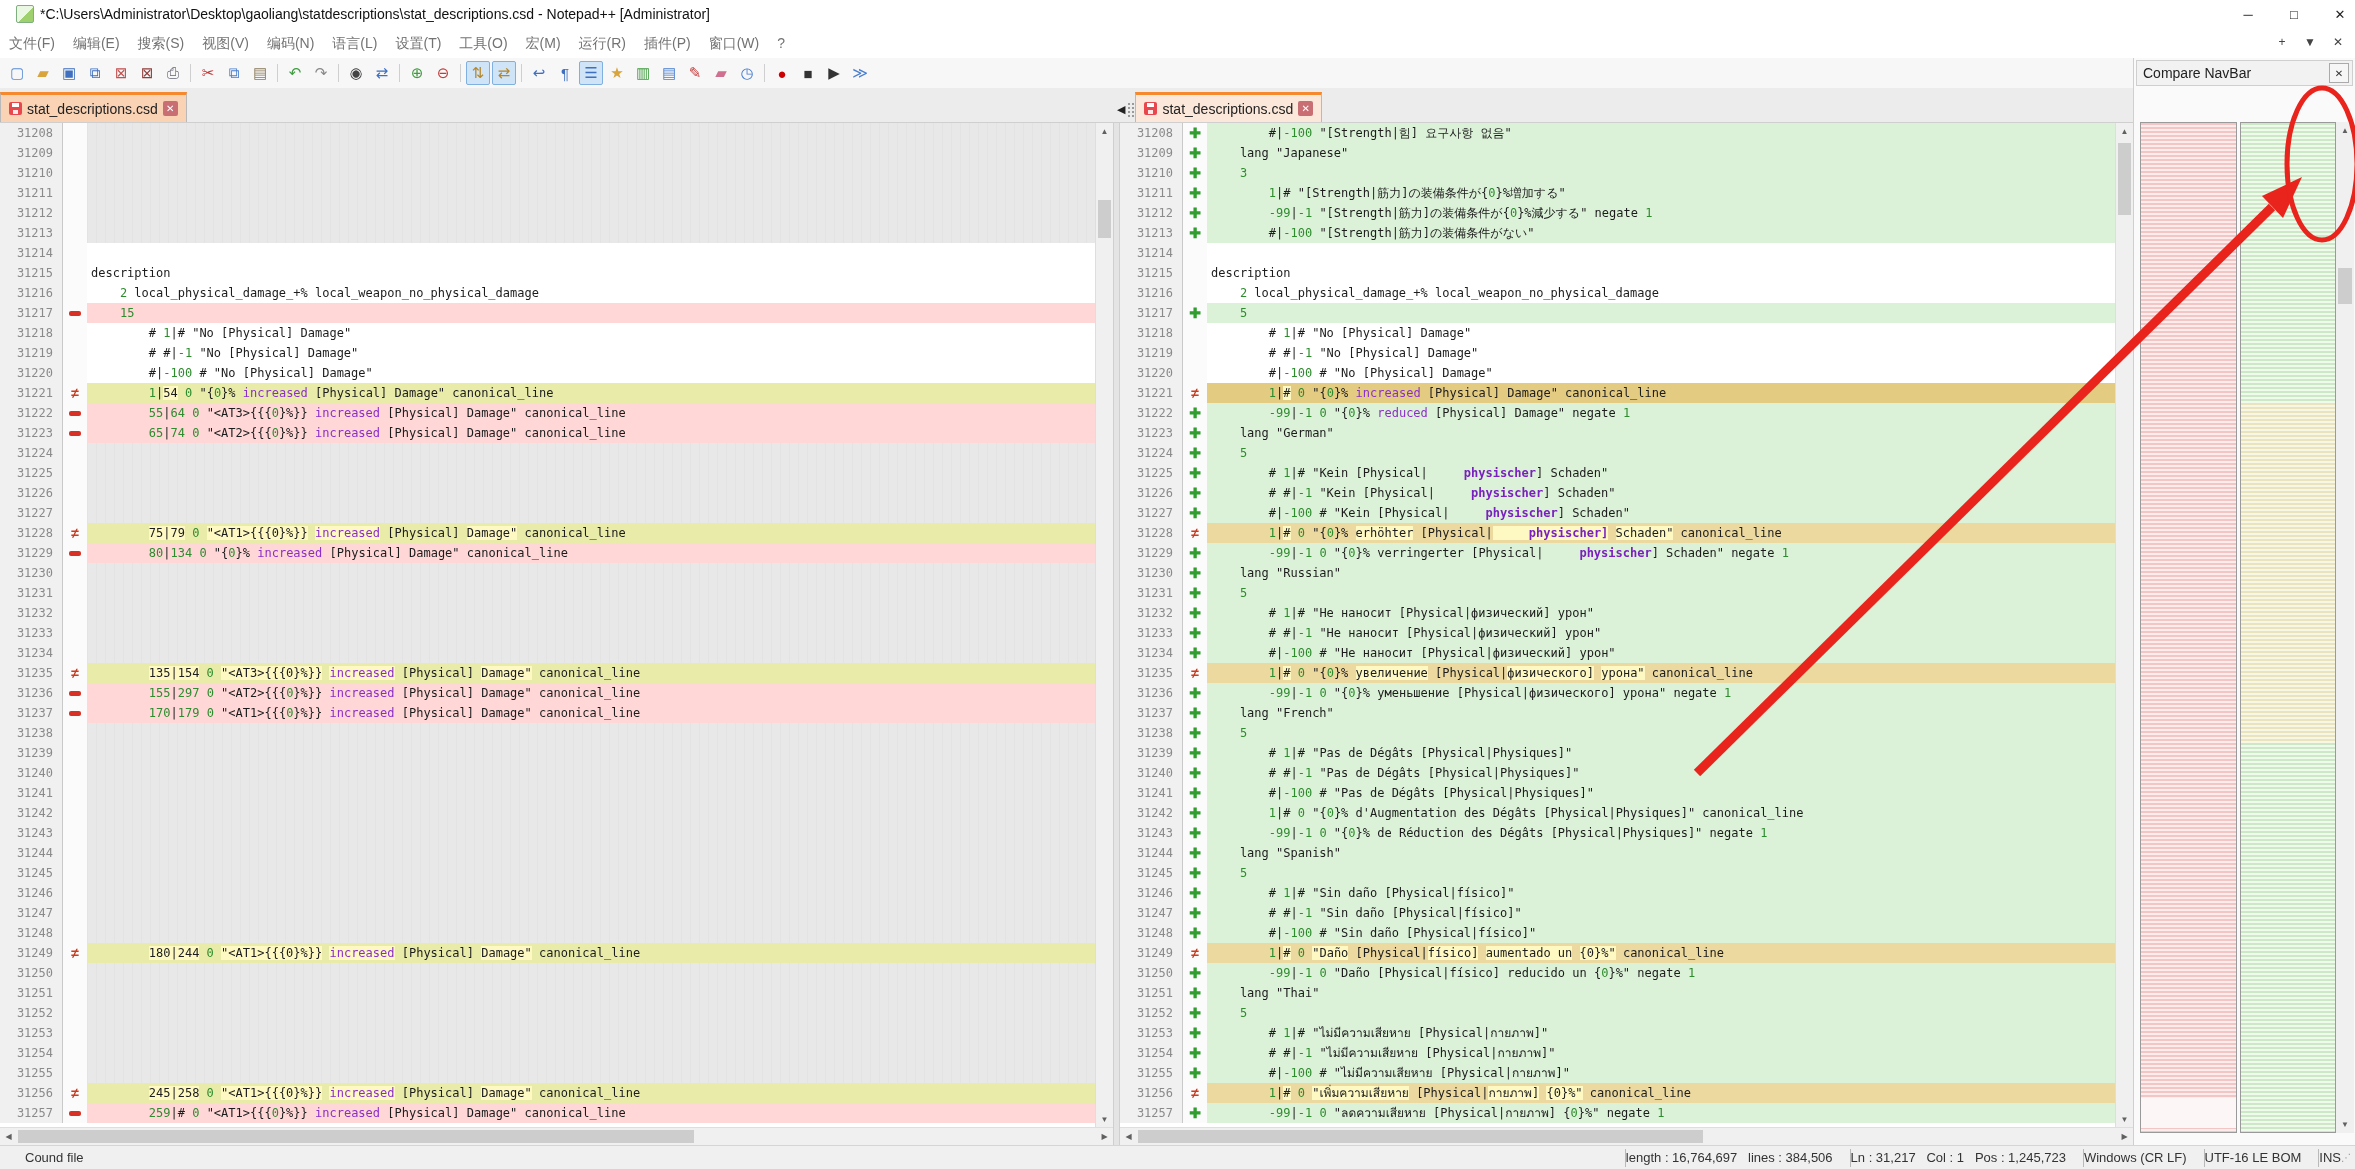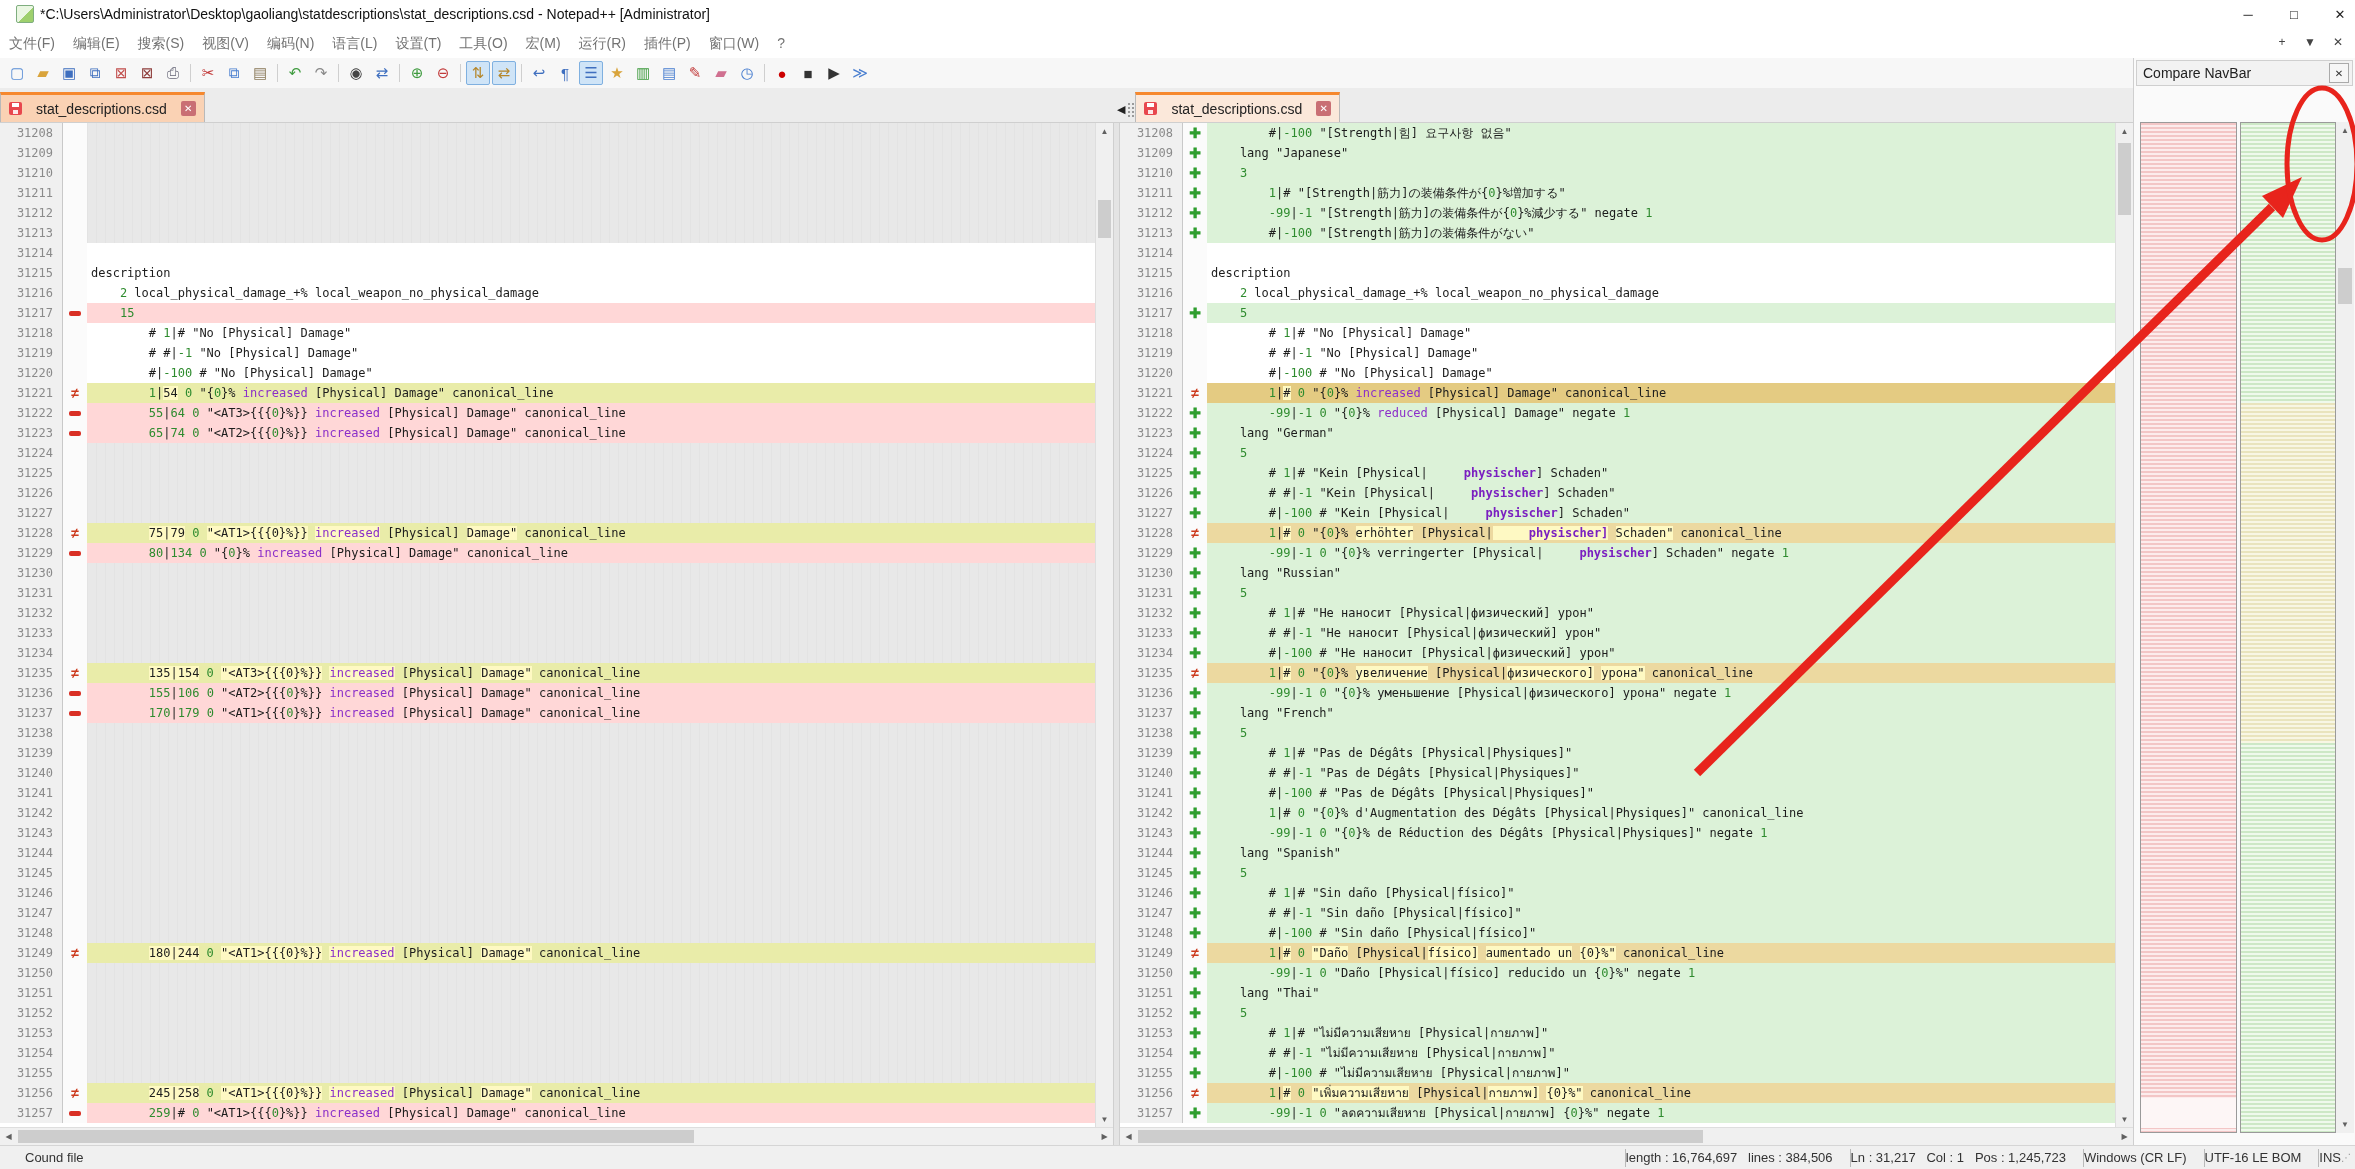--- a/index.html
+++ b/index.html
@@ -18,21 +18,21 @@
   
   #toolbar{position:absolute;left:0;top:58px;width:2133px;height:30px;background:#f7f7f7;display:flex;align-items:center;padding-left:4px;box-sizing:border-box;}
   .tb-btn{width:22px;height:22px;margin:0 1px;display:flex;align-items:center;justify-content:center;font-size:15px;border:1px solid transparent;border-radius:2px;}
   .tb-btn.pressed{background:#cfe4f7;border-color:#7fb0e0;}
   .tb-sep{width:1px;height:18px;background:#cfcfcf;margin:0 4px;}
   
   #tabrow{position:absolute;left:0;top:88px;width:2133px;height:35px;background:#ececec;border-bottom:1px solid #cfcfcf;box-sizing:border-box;display:flex;}
   .tabbar{display:flex;align-items:flex-end;}
   #tabbar-left{width:1113px;}
   #tabbar-right{width:1020px;}
-  .tab{height:30px;display:flex;align-items:center;gap:14px;padding:0 8px;border:1px solid #b9b9b9;border-bottom:none;border-top:3px solid #f6882e;box-sizing:border-box;font-size:14px;color:#222;}
+  .tab{height:30px;display:flex;align-items:center;gap:5px;padding:0 8px;border:1px solid #b9b9b9;border-bottom:none;border-top:3px solid #f6882e;box-sizing:border-box;font-size:14px;color:#222;}
   .tab.active-left{background:#fad2b4;}
   .tab.active-right{background:#fbe8da;}
   .floppy{width:13px;height:13px;background:#e8474d;border-radius:2px;position:relative;flex:0 0 auto;}
   .floppy::before{content:"";position:absolute;top:1px;left:3px;right:3px;height:4px;background:#fff;}
   .floppy::after{content:"";position:absolute;bottom:1px;left:4px;right:4px;height:4px;background:#fde8e8;}
   .tclose{width:15px;height:15px;background:#c96f74;color:#fff;font-size:10px;line-height:15px;text-align:center;border-radius:2px;}
   .pane-arrow{font-size:11px;color:#222;margin:0 2px 6px 4px;}
   .grip{width:8px;height:16px;margin-bottom:4px;background:radial-gradient(#9a9a9a 1px,transparent 1.2px);background-size:4px 4px;}
   
   #editors{position:absolute;left:0;top:123px;width:2133px;height:1022px;display:flex;}
@@ -333,21 +333,21 @@
             <span class="mk">
               <span class="m-neq">≠</span>
             </span>
             <span class="tx bg-cl"><span>        </span><span class="c-h">135|154</span><span> </span><span class="c-n">0</span><span> </span><span class="c-h">"&lt;AT3&gt;{{{0}%}}</span><span> </span><span class="c-h c-p">increased</span><span> [Physical] </span><span class="c-h">Damage"</span><span> canonical_line</span></span>
           </div>
           <div class="row">
             <span class="ln">31236</span>
             <span class="mk">
               <span class="m-minus"></span>
             </span>
-            <span class="tx bg-r"><span>        </span><span class="c-n">155</span><span>|</span><span class="c-n">106</span><span> </span><span class="c-n">0</span><span> "&lt;AT2&gt;{{{</span><span class="c-n">0</span><span>}%}} </span><span class="c-p">increased</span><span> [Physical] Damage" canonical_line</span></span>
+            <span class="tx bg-r"><span>        </span><span class="c-n">155</span><span>|</span><span class="c-n">297</span><span> </span><span class="c-n">0</span><span> "&lt;AT2&gt;{{{</span><span class="c-n">0</span><span>}%}} </span><span class="c-p">increased</span><span> [Physical] Damage" canonical_line</span></span>
           </div>
           <div class="row">
             <span class="ln">31237</span>
             <span class="mk">
               <span class="m-minus"></span>
             </span>
             <span class="tx bg-r"><span>        </span><span class="c-n">170</span><span>|</span><span class="c-n">179</span><span> </span><span class="c-n">0</span><span> "&lt;AT1&gt;{{{</span><span class="c-n">0</span><span>}%}} </span><span class="c-p">increased</span><span> [Physical] Damage" canonical_line</span></span>
           </div>
           <div class="row">
             <span class="ln">31238</span>

